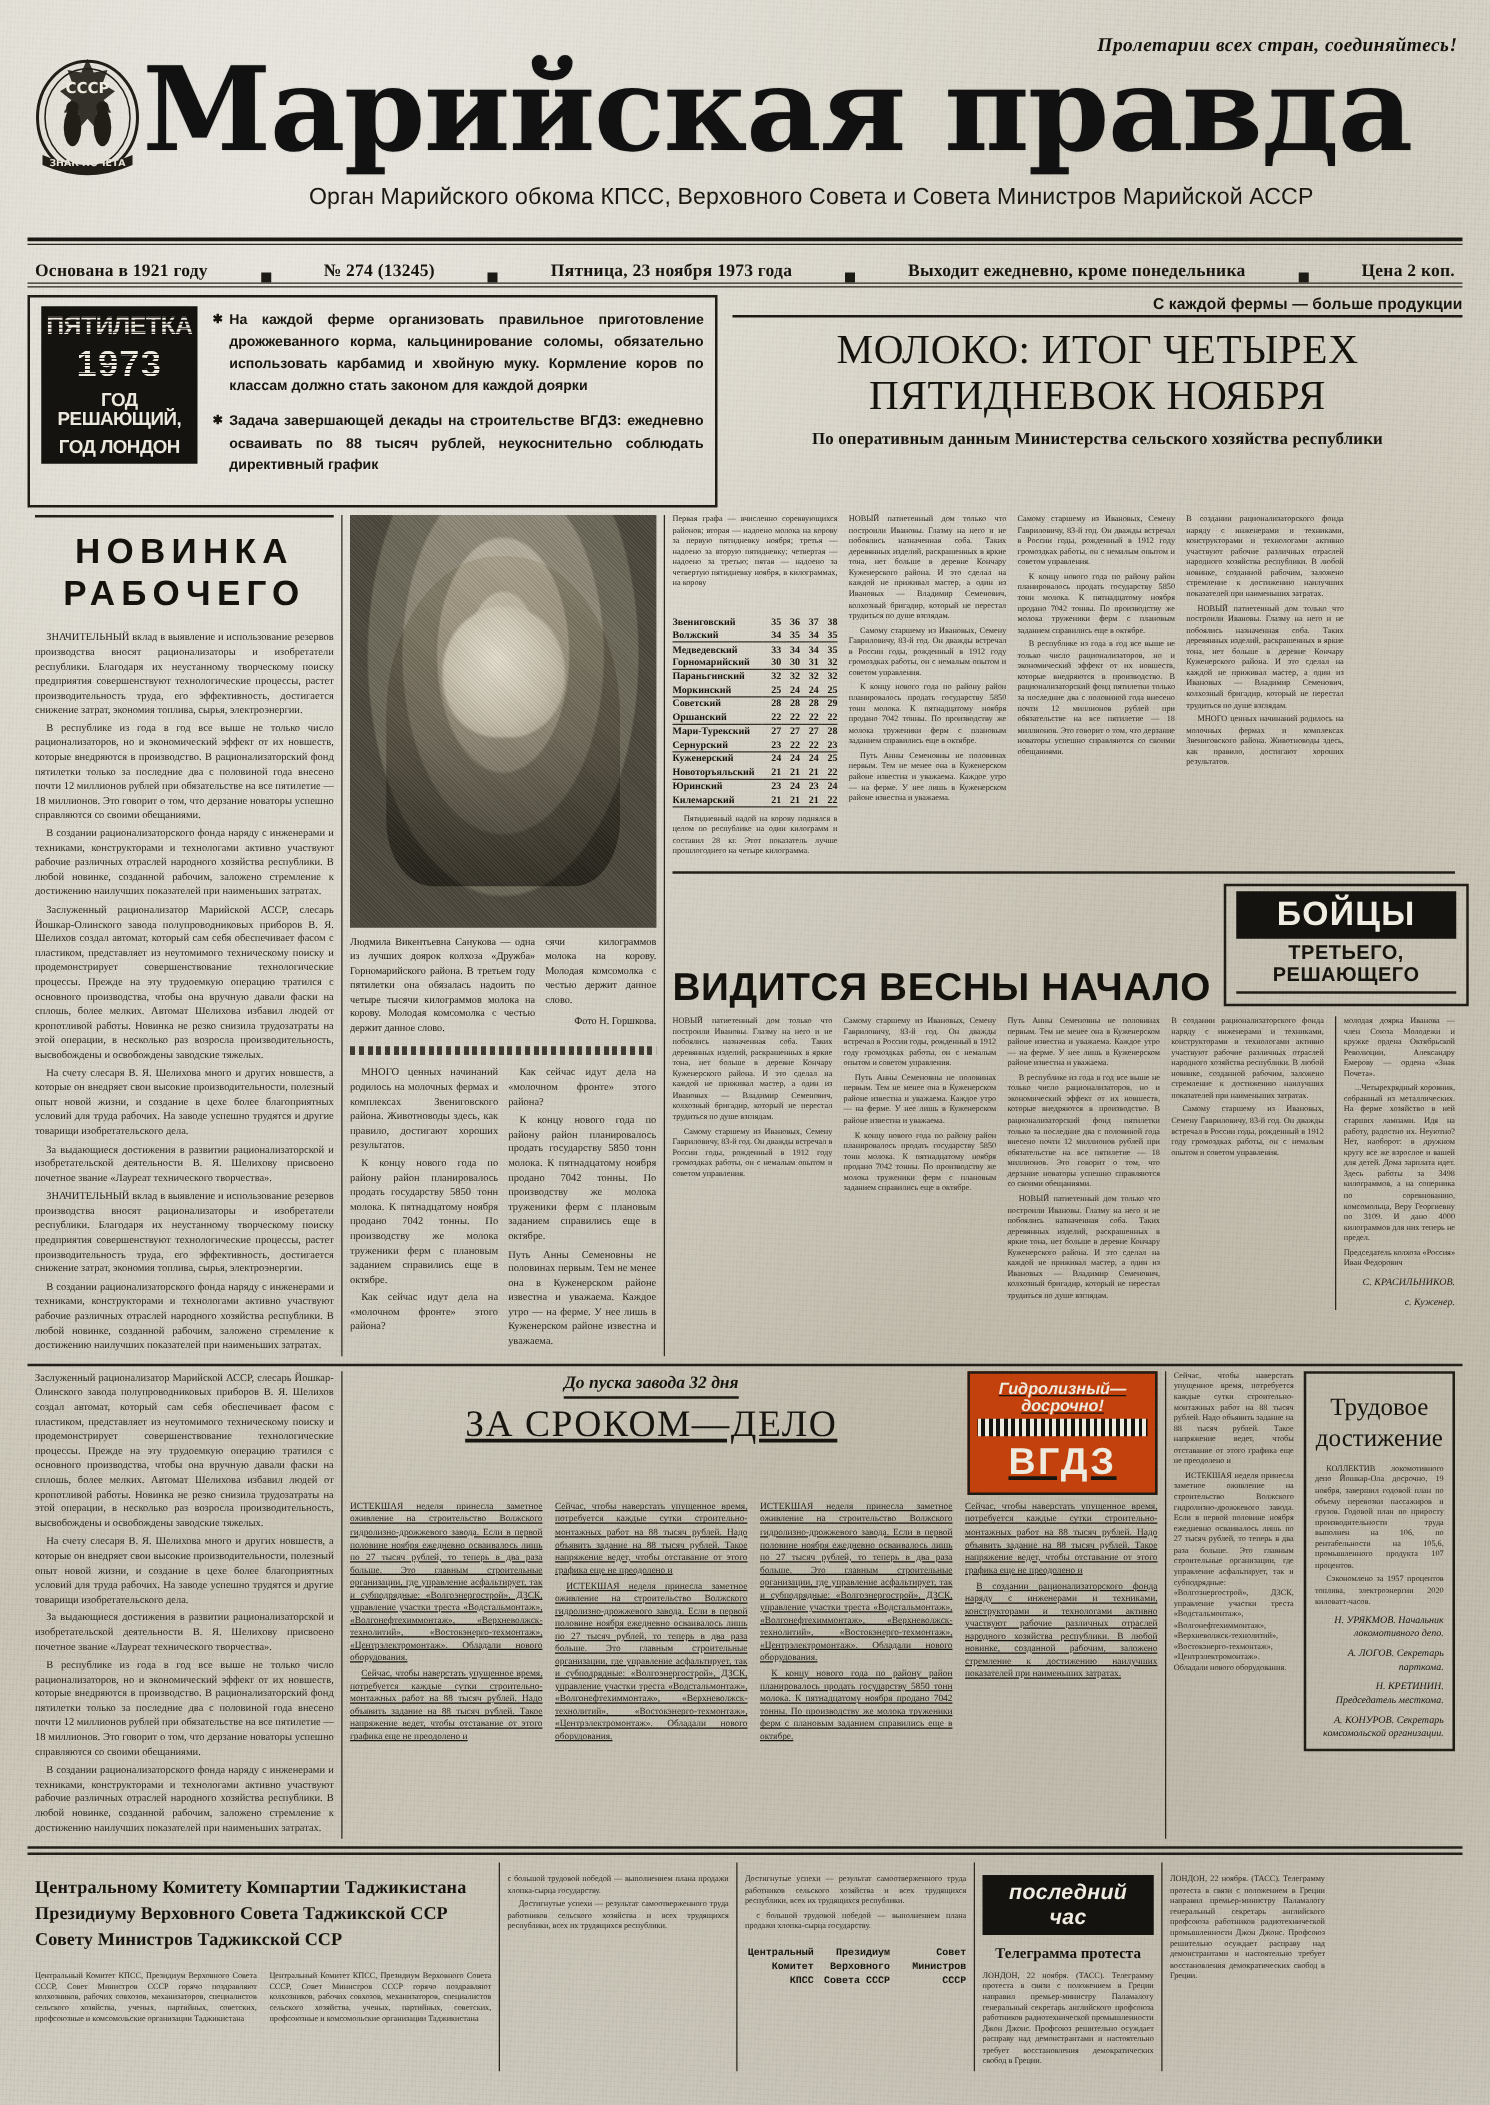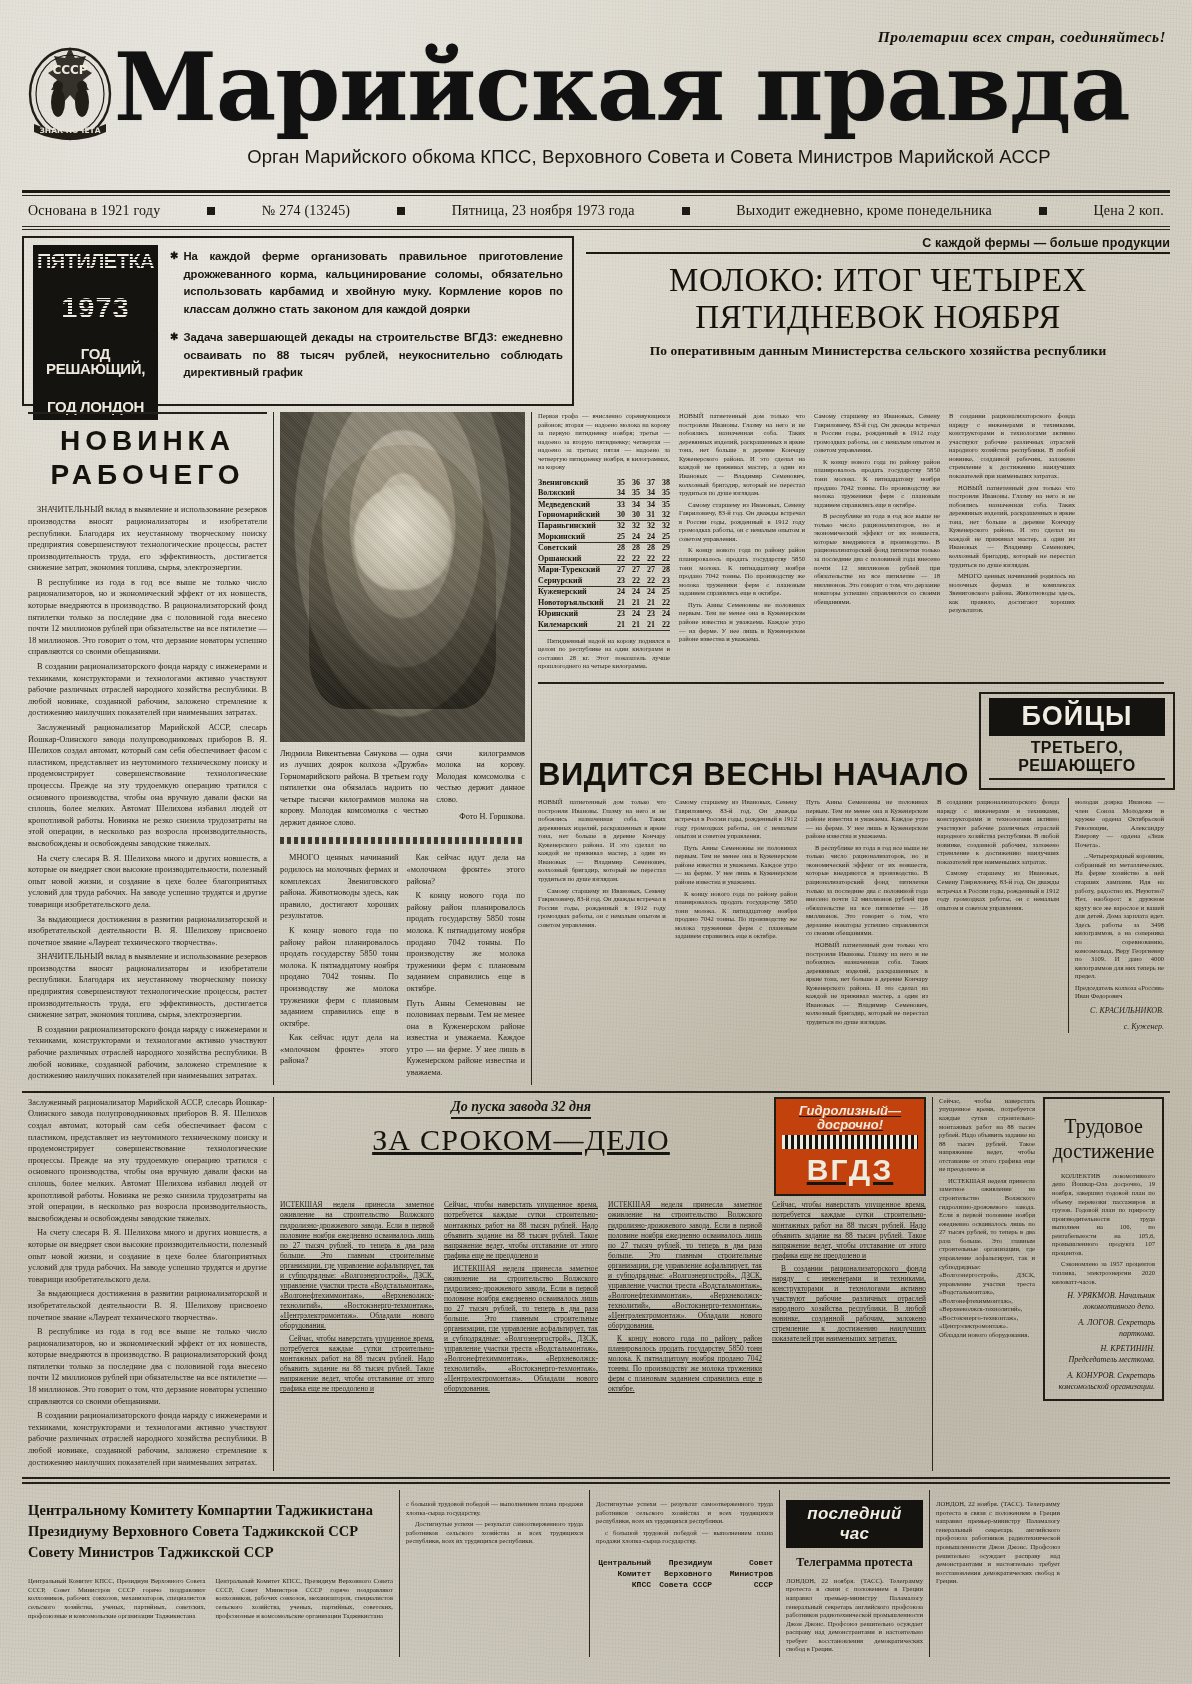--- a/index.html
+++ b/index.html
@@ -48,23 +48,23 @@
     position:absolute;left:112px;top:128px;width:1030px;
     text-align:center;
     font-family:"Liberation Sans",sans-serif;
     font-size:18.5px;font-weight:500;letter-spacing:.1px;color:#1a1813;
   }
   .rule-thick{height:3px;background:#1b1914;margin:2px 0 0;}
   .rule-thin{height:1px;background:#2a261e;}
 
   
   .imprint{
-    display:flex;align-items:center;justify-content:space-between;
+    display:flex;align-items:flex-end;justify-content:space-between;
     height:30px;padding:0 6px;
-    font-family:"Liberation Serif",serif;font-size:14px;font-weight:normal;
+    font-family:"Liberation Serif",serif;font-size:14px;font-weight:bold;
     letter-spacing:.2px;
   }
   .imprint .sq{width:8px;height:8px;background:#1c1a15;display:inline-block;}
 
   
   .col-text{
     font-family:"Liberation Serif",serif;
     font-size:8.4px;line-height:1.38;text-align:justify;
     color:#211e17;hyphens:auto;
   }
@@ -74,21 +74,21 @@
   .micro{font-size:6.6px;line-height:1.3;}
   .hline2{background:#23201a;height:2px;}
 
   
   .topblock{display:flex;margin-top:6px;height:170px;}
   .box-left{
     width:530px;border:2px solid #201d17;padding:7px 9px 6px;
     display:flex;gap:12px;background:rgba(255,255,255,.07);
   }
   .pyat{
-    width:125px;height:175px;flex:none;
+    width:125px;height:126px;flex:none;
     background:#15130f;color:#ece8dd;
     display:flex;flex-direction:column;justify-content:space-between;
     align-items:center;padding:6px 4px;box-sizing:border-box;
     font-family:"Liberation Sans",sans-serif;font-weight:bold;
     text-align:center;line-height:1;
   }
   .pyat .l1{font-size:20px;letter-spacing:-.5px;
     background:repeating-linear-gradient(0deg,#efeae0 0 2px,#15130f 2px 3px);
     -webkit-background-clip:text;background-clip:text;color:transparent;}
   .pyat .l2{font-size:29px;letter-spacing:1px;
@@ -175,21 +175,21 @@
     border:2px solid #201d17;padding:4px 8px 8px;text-align:center;
   }
   .boytsy .b1{
     background:#15130f;color:#f0ece2;font-family:"Liberation Sans",sans-serif;
     font-weight:bold;font-size:27px;letter-spacing:1px;padding:3px 2px 4px;
   }
   .boytsy .b2{font-family:"Liberation Sans",sans-serif;font-weight:bold;font-size:16px;margin-top:3px;letter-spacing:.4px;}
   .boytsy .b3{font-family:"Liberation Sans",sans-serif;font-weight:bold;font-size:16px;letter-spacing:.4px;border-bottom:2px solid #201d17;padding-bottom:3px;}
 
   
-  .dtable{width:100%;border-collapse:collapse;font-size:8px;margin:5px 0 6px;}
+  .dtable{width:100%;border-collapse:collapse;font-size:8px;margin:20px 0 6px;}
   .dtable td{padding:.6px 0;}
   .dtable td.n{text-align:right;width:15px;font-weight:bold;}
   .dtable tr.sep td{border-bottom:1px solid #33302a;padding-bottom:1.2px;}
   .dtable td.name{font-weight:bold;font-size:8px;}
 
   
   .band{display:flex;margin-top:4px;}
   .h-srok{
     font-family:"Liberation Serif",serif;font-size:30px;letter-spacing:1.2px;
     text-align:center;line-height:1;margin:6px 0 10px;

